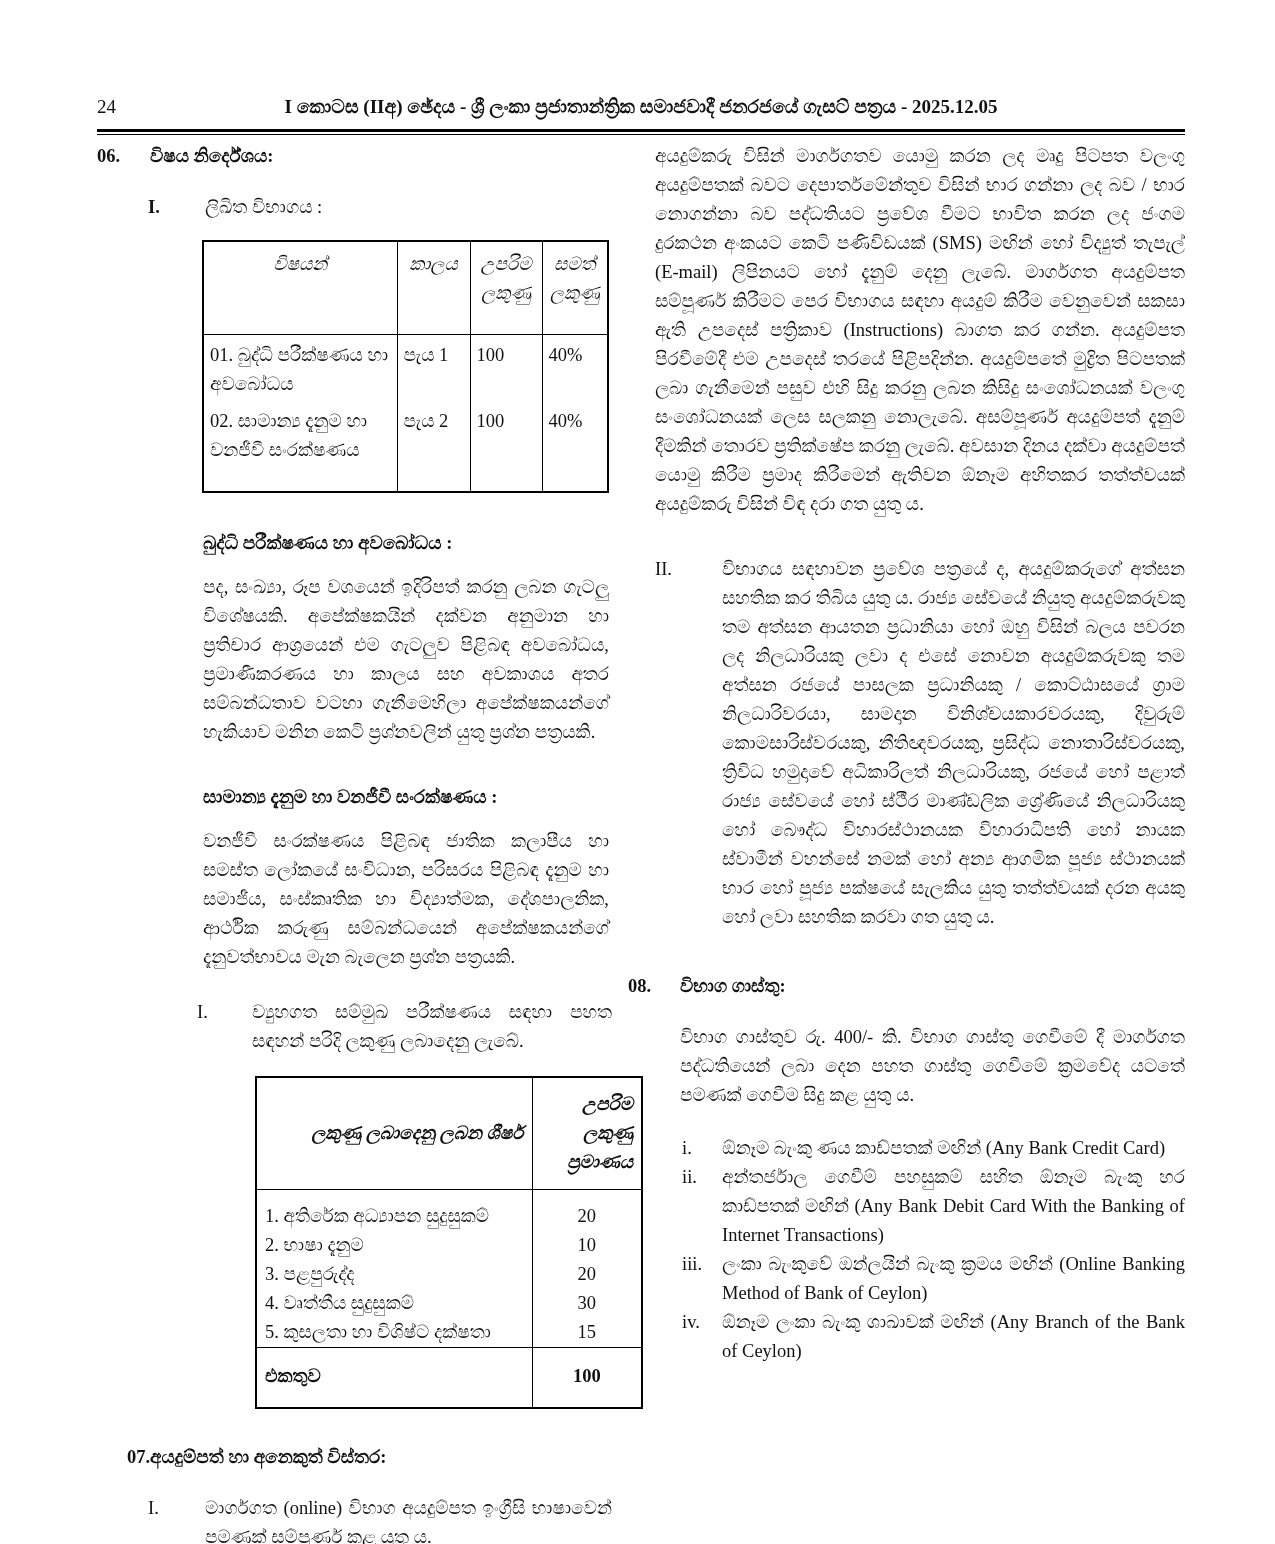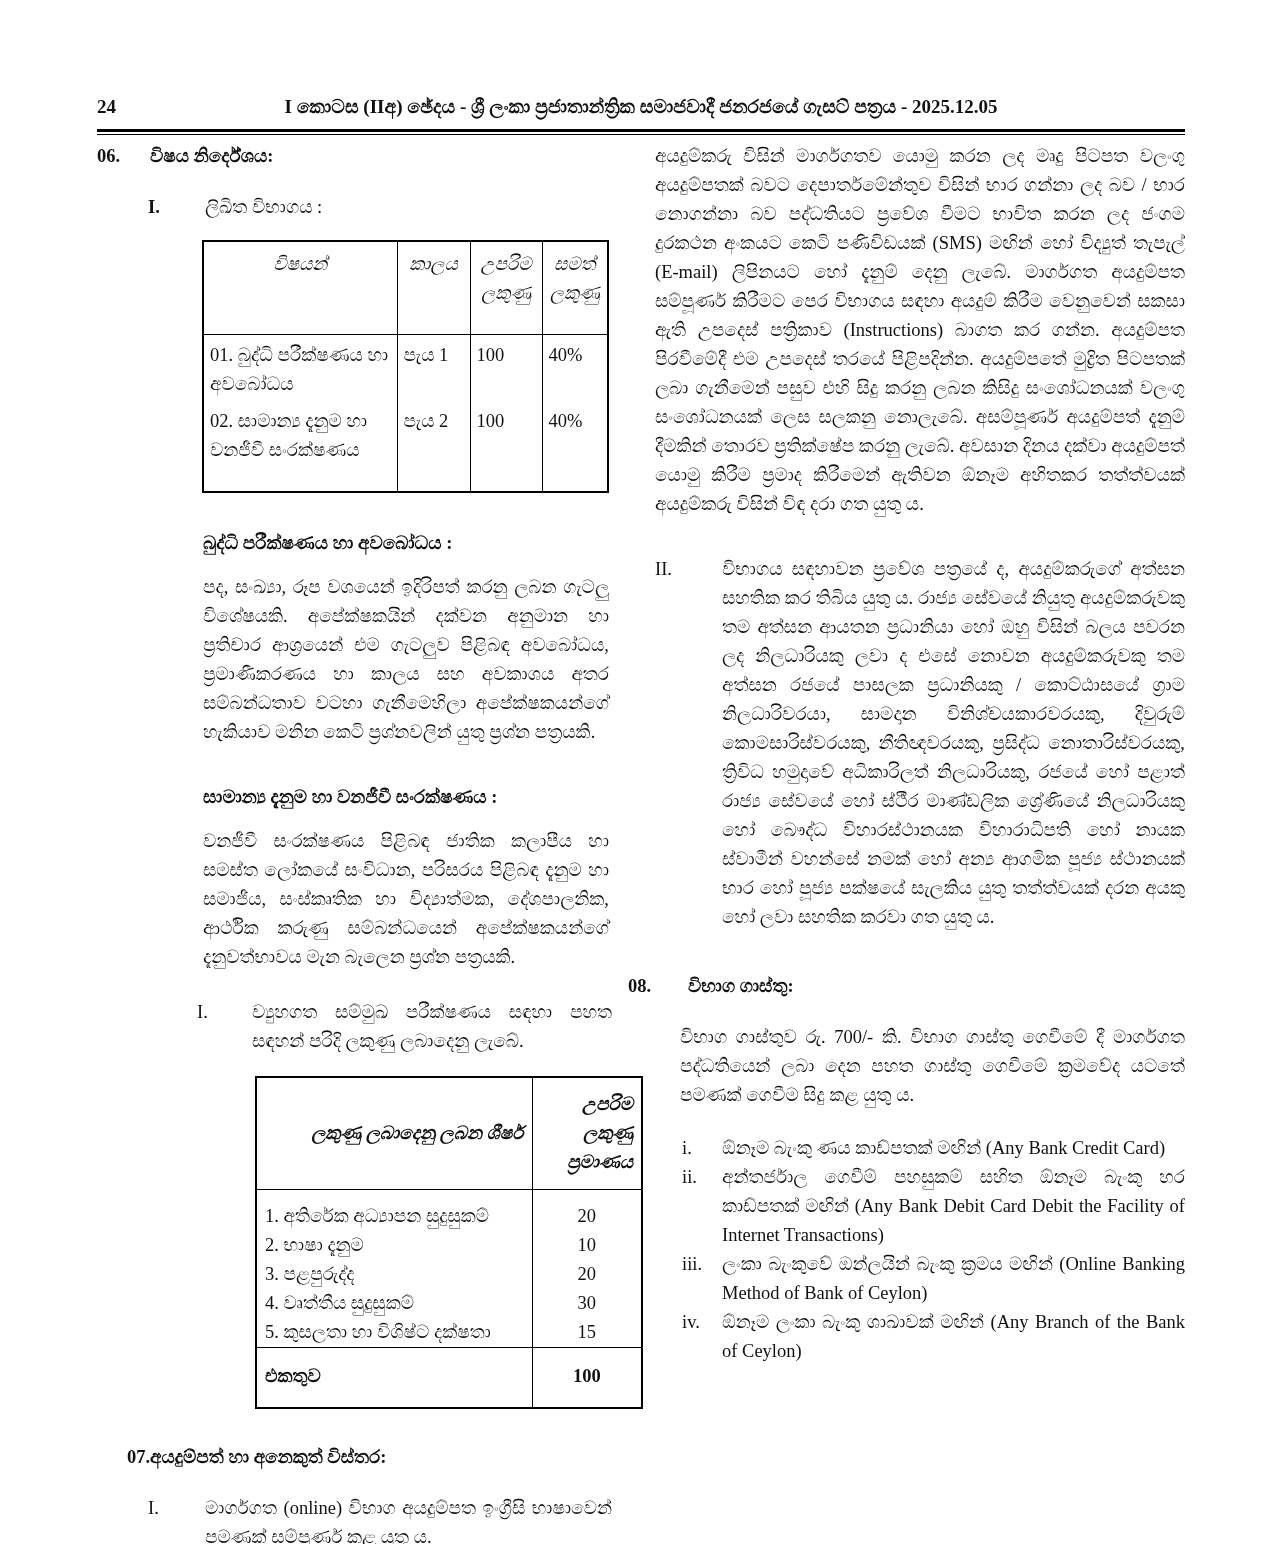--- a/index.html
+++ b/index.html
@@ -5,21 +5,21 @@
   * { margin:0; padding:0; box-sizing:border-box; }
   html,body { background:#e8e8e8; }
   .page {
     width:1275px; height:1544px; background:#ffffff; color:#111;
     font-family:"Liberation Serif", serif;
     font-size:18.5px; line-height:29px;
     margin:0 auto; position:relative; overflow:hidden;
   }
   .inner { padding:0 90px 0 97px; }
   .page-header { position:relative; padding-top:92px; height:126px; }
-  .page-num { position:absolute; left:0; top:92px; font-size:19px;font-weight:bold; }
+  .page-num { position:absolute; left:0; top:92px; font-size:19px; }
   .header-title { text-align:center; font-weight:bold; font-size:19px; }
   .rule-thick { height:3px; background:#000; margin-top:8px; }
   .rule-thin  { height:1px; background:#000; margin-top:2px; }
 
   .columns { display:flex; margin-top:16px; }
   .col-left  { width:515px; margin-right:16px; flex:none; }
   .col-right { width:557px; flex:none; }
 
   .sec-row { display:flex; font-weight:bold; }
   .sec-row .sec-num { width:53px; flex:none; }
@@ -60,21 +60,21 @@
   .s07-row { margin-top:34px;text-align:right; }
   .s07-item { margin:22px 0 0 51px; }
   .s07-item .roman { width:57px; }
   .s07-item .itext { width:407px; }
 
   
   .cont-para { margin-left:27px; width:530px; }
   .att-row { margin:36px 0 0 27px; }
   .att-row .roman { width:67px; }
   .att-row .itext { width:463px; }
-  .s08-row { margin-top:40px;gap:8px; }
+  .s08-row { margin-top:40px; }
   .s08-row .sec-num { width:52px; }
   .fee-para { margin:22px 0 0 52px; width:505px; }
   .pay-list { margin-top:24px; }
   .pay-item { margin-left:54px; }
   .pay-item .roman { width:40px; }
   .pay-item .itext { width:463px; }
 </style>
 </head>
 <body>
 
@@ -202,30 +202,30 @@
         <div class="item-row att-row">
           <span class="roman">II.</span>
           <span class="itext just">විභාගය සඳහාවන ප්‍රවේශ පත්‍රයේ ද, අයදුම්කරුගේ අත්සන සහතික කර තිබිය යුතු ය. රාජ්‍ය සේවයේ නියුතු අයදුම්කරුවකු තම අත්සන ආයතන ප්‍රධානියා හෝ ඔහු විසින් බලය පවරන ලද නිලධාරියකු ලවා ද එසේ නොවන අයදුම්කරුවකු තම අත්සන රජයේ පාසලක ප්‍රධානියකු / කොට්ඨාසයේ ග්‍රාම නිලධාරිවරයා, සාමදාන විනිශ්චයකාරවරයකු, දිවුරුම් කොමසාරිස්වරයකු, නීතිඥවරයකු, ප්‍රසිද්ධ නොතාරිස්වරයකු, ත්‍රිවිධ හමුදාවේ අධිකාරිලත් නිලධාරියකු, රජයේ හෝ පළාත් රාජ්‍ය සේවයේ හෝ ස්ථීර මාණ්ඩලික ශ්‍රේණියේ නිලධාරියකු හෝ බෞද්ධ විහාරස්ථානයක විහාරාධිපති හෝ නායක ස්වාමීන් වහන්සේ නමක් හෝ අන්‍ය ආගමික පූජ්‍ය ස්ථානයක් භාර හෝ පූජ්‍ය පක්ෂයේ සැලකිය යුතු තත්ත්වයක් දරන අයකු හෝ ලවා සහතික කරවා ගත යුතු ය.</span>
         </div>
 
         <div class="sec-row s08-row">
           <span class="sec-num">08.</span>
           <span class="sec-title">විභාග ගාස්තු:</span>
         </div>
 
-        <div class="fee-para just">විභාග ගාස්තුව රු. 700/- කි. විභාග ගාස්තු ගෙවීමේ දී මාර්ගගත පද්ධතියෙන් ලබා දෙන පහත ගාස්තු ගෙවීමේ ක්‍රමවේද යටතේ පමණක් ගෙවීම සිදු කළ යුතු ය.</div>
+        <div class="fee-para just">විභාග ගාස්තුව රු. 400/- කි. විභාග ගාස්තු ගෙවීමේ දී මාර්ගගත පද්ධතියෙන් ලබා දෙන පහත ගාස්තු ගෙවීමේ ක්‍රමවේද යටතේ පමණක් ගෙවීම සිදු කළ යුතු ය.</div>
 
         <div class="pay-list">
           <div class="item-row pay-item">
             <span class="roman">i.</span>
             <span class="itext just">ඕනෑම බැංකු ණය කාඩ්පතක් මඟින් (Any Bank Credit Card)</span>
           </div>
           <div class="item-row pay-item">
             <span class="roman">ii.</span>
-            <span class="itext just">අන්තර්ජාල ගෙවීම් පහසුකම් සහිත ඕනෑම බැංකු හර කාඩ්පතක් මඟින් (Any Bank Debit Card Debit the Facility of Internet Transactions)</span>
+            <span class="itext just">අන්තර්ජාල ගෙවීම් පහසුකම් සහිත ඕනෑම බැංකු හර කාඩ්පතක් මඟින් (Any Bank Debit Card With the Banking of Internet Transactions)</span>
           </div>
           <div class="item-row pay-item">
             <span class="roman">iii.</span>
             <span class="itext just">ලංකා බැංකුවේ ඔන්ලයින් බැංකු ක්‍රමය මඟින් (Online Banking Method of Bank of Ceylon)</span>
           </div>
           <div class="item-row pay-item">
             <span class="roman">iv.</span>
             <span class="itext just">ඕනෑම ලංකා බැංකු ශාඛාවක් මඟින් (Any Branch of the Bank of Ceylon)</span>
           </div>
         </div>

